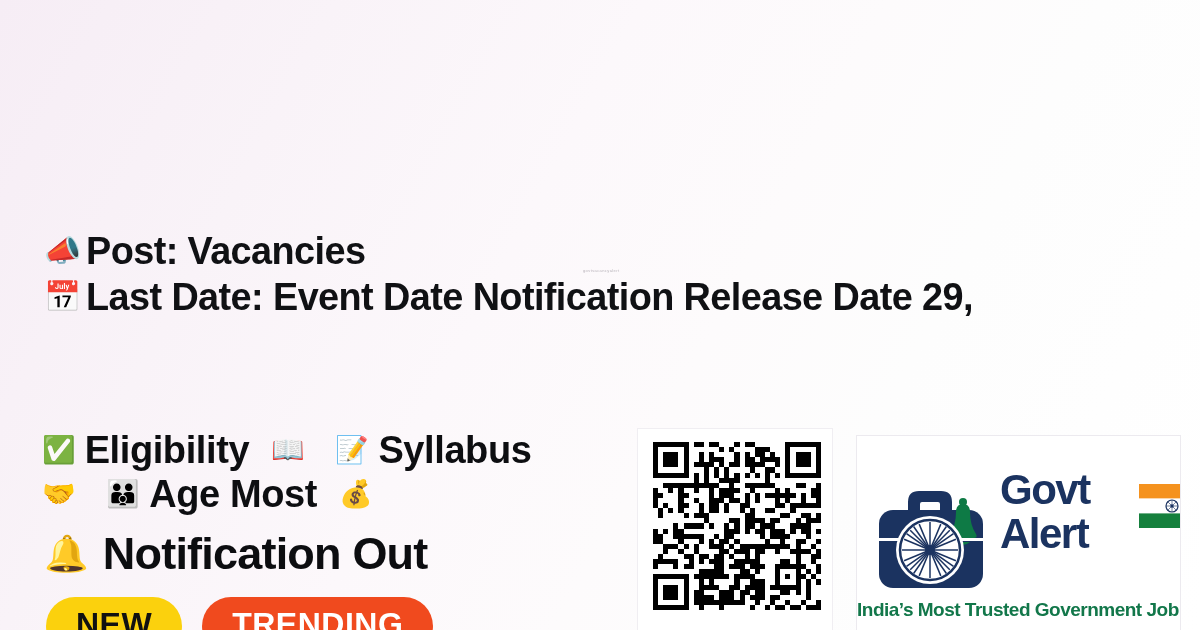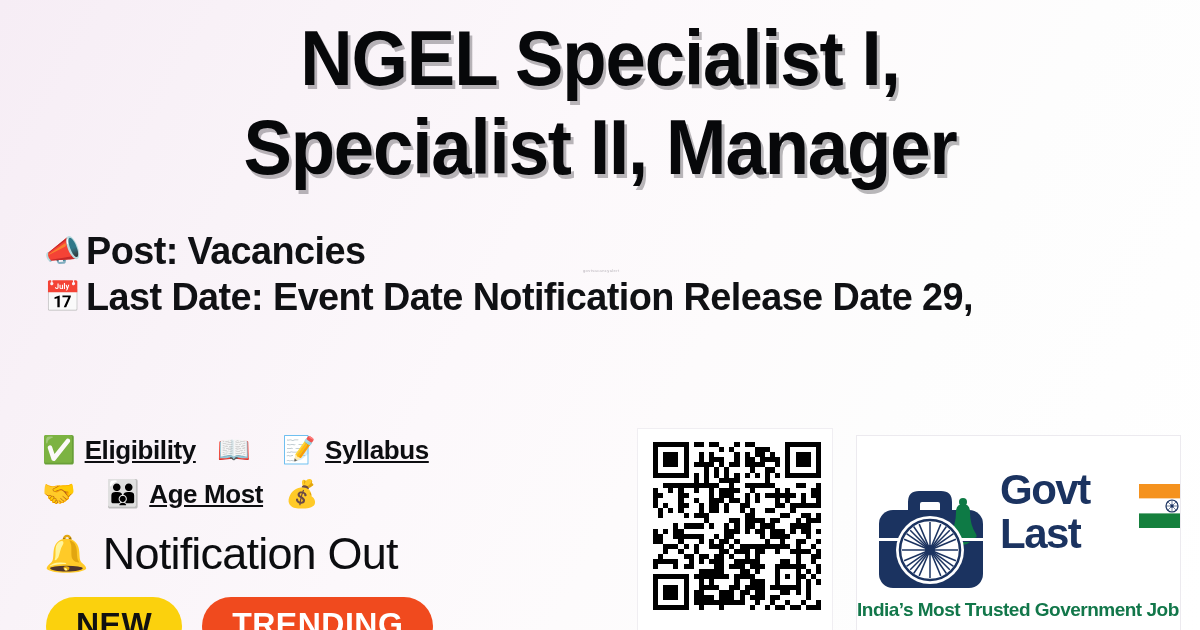--- a/index.html
+++ b/index.html
@@ -109,41 +109,40 @@
     margin-right: 22px;
   }
   .feature-emoji {
     font-size: 27px;
     line-height: 1;
     margin-right: 9px;
   }
   .feature-label {
     font-family: "Liberation Sans", sans-serif;
     font-weight: bold;
-    font-size: 26px;
+    font-size: 38px;
     letter-spacing: -0.4px;
     color: #0d0e11;
-    text-decoration: underline;
   }
 
   .notif-row {
     position: absolute;
     left: 44px;
     top: 528px;
     display: flex;
     align-items: center;
   }
   .notif-emoji {
     font-size: 36px;
     line-height: 1;
     margin-right: 14px;
   }
   .notif-label {
     font-family: "Liberation Sans", sans-serif;
-    font-weight: normal;
+    font-weight: bold;
     font-size: 45px;
     letter-spacing: -0.8px;
     color: #0c0d10;
   }
 
   .pill-row {
     position: absolute;
     left: 46px;
     top: 597px;
     display: flex;
@@ -239,24 +238,20 @@
     letter-spacing: -0.5px;
     color: #12774a;
     white-space: nowrap;
   }
 </style>
 </head>
 <body>
 
 <div id="poster">
 
-  <div class="title-block">
-    <div class="title-line">NGEL Specialist I,</div>
-    <div class="title-line">Specialist II, Manager</div>
-  </div>
 
   <div class="meta-block">
     <div class="meta-row">
       <span class="meta-emoji">📣</span>
       <span class="meta-text">Post: Vacancies</span>
     </div>
     <div class="meta-row">
       <span class="meta-emoji">📅</span>
       <span class="meta-text">Last Date: Event Date Notification Release Date 29,</span>
     </div>
@@ -348,21 +343,21 @@
               <line x1="39.5" y1="61.6" x2="86.5" y2="94.4"></line>
               <line x1="39.5" y1="94.4" x2="86.5" y2="61.6"></line>
             </g>
             <circle cx="63" cy="78" r="5" fill="#1b3360"></circle>
           </g>
         </svg>
       </div>
 
       <div class="logo-words">
         <div>Govt</div>
-        <div>Last</div>
+        <div>Alert</div>
       </div>
 
       <div class="logo-flag">
         <svg width="66" height="44" viewBox="0 0 66 44">
           <rect x="0" y="0" width="66" height="14.6" fill="#f5921e"></rect>
           <rect x="0" y="14.6" width="66" height="14.8" fill="#ffffff"></rect>
           <rect x="0" y="29.4" width="66" height="14.6" fill="#15803d"></rect>
           <circle cx="33" cy="22" r="6" fill="none" stroke="#1b3360" stroke-width="1.2"></circle>
           <circle cx="33" cy="22" r="1.7" fill="#1b3360"></circle>
           <g stroke="#1b3360" stroke-width="0.6">

